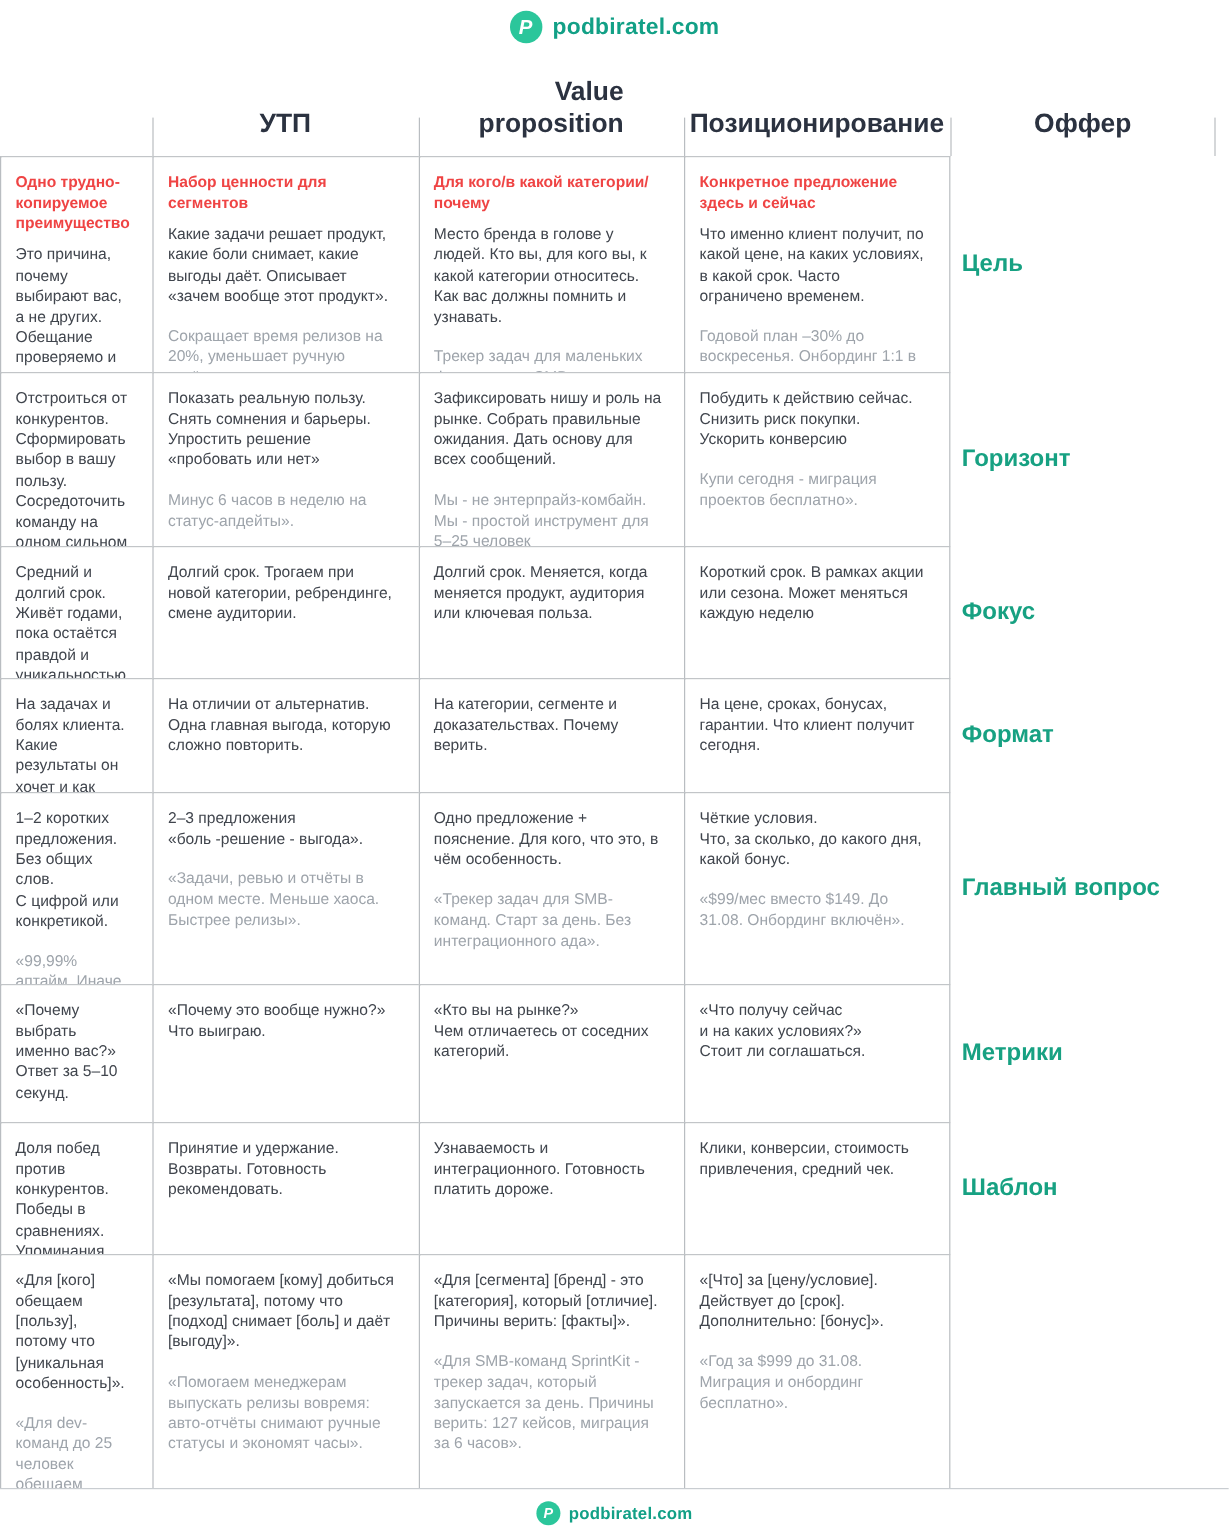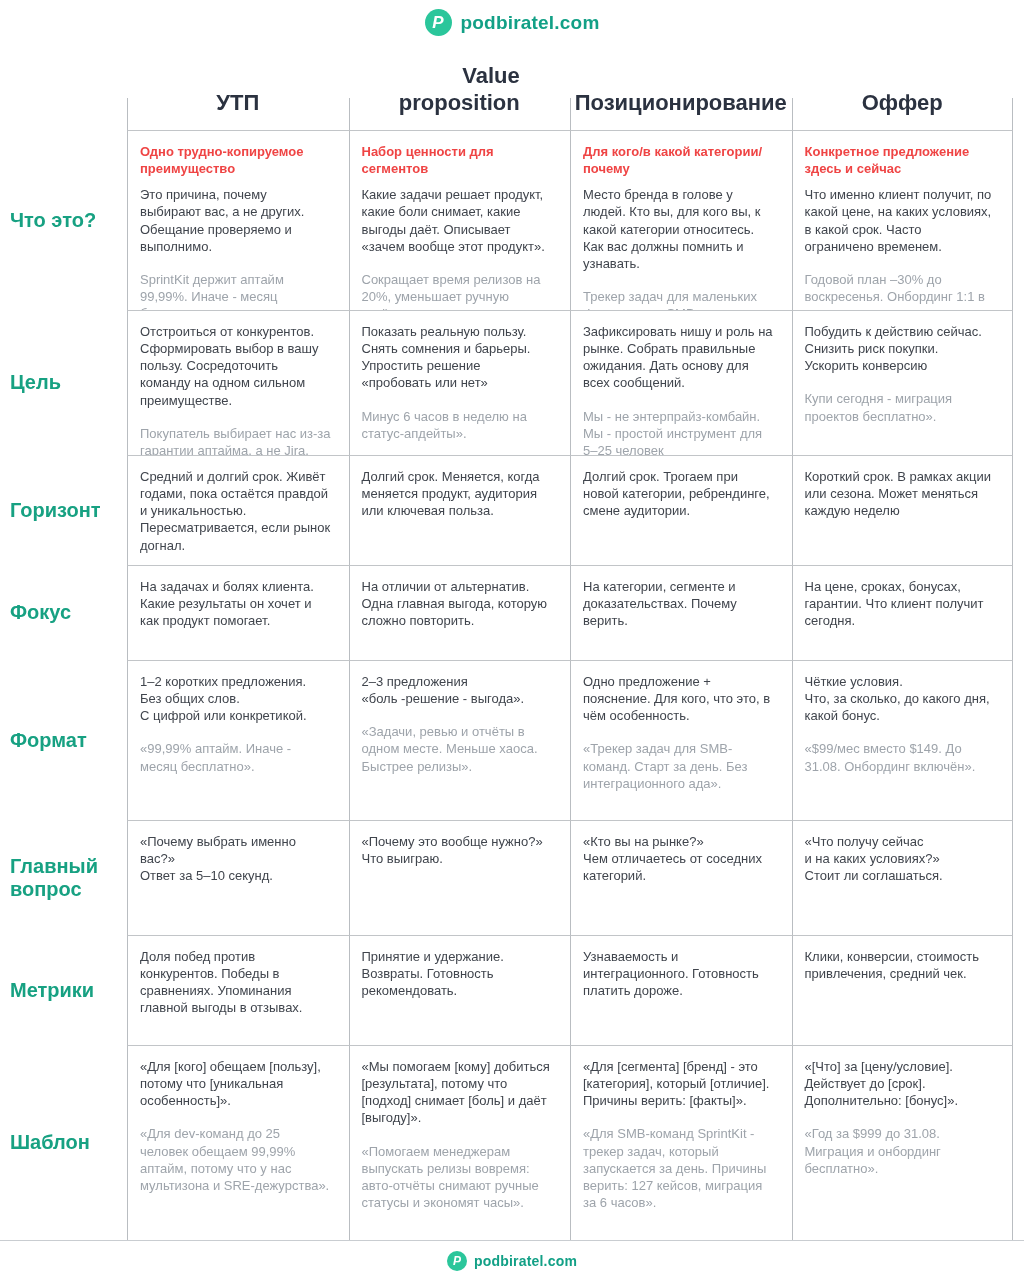--- a/index.html
+++ b/index.html
@@ -52,21 +52,20 @@
 
 <div class="table-wrap">
   <div class="table-grid" id="grid">
     <div></div>
     <div class="col-header">УТП</div>
     <div class="col-header">Value
 proposition</div>
     <div class="col-header">Позиционирование</div>
     <div class="col-header last">Оффер</div>
 
-  <div class="row-label">Что это?</div>
   <div class="cell">
     <div class="cell-title">Одно трудно-копируемое преимущество</div>
     <div class="cell-body">Это причина, почему выбирают вас, а не других. Обещание проверяемо и выполнимо.</div>
     <div class="cell-example">SprintKit держит аптайм 99,99%. Иначе - месяц бесплатно</div>
   </div>
   <div class="cell">
     <div class="cell-title">Набор ценности для сегментов</div>
     <div class="cell-body">Какие задачи решает продукт, какие боли снимает, какие выгоды даёт. Описывает «зачем вообще этот продукт».</div>
     <div class="cell-example">Сокращает время релизов на 20%, уменьшает ручную отчётность</div>
   </div>
@@ -104,26 +103,26 @@
   </div>
 
   <div class="row-label">Горизонт</div>
   <div class="cell">
 
     <div class="cell-body">Средний и долгий срок. Живёт годами, пока остаётся правдой и уникальностью. Пересматривается, если рынок догнал.</div>
 
   </div>
   <div class="cell">
 
+    <div class="cell-body">Долгий срок. Трогаем при новой категории, ребрендинге, смене аудитории.</div>
+
+  </div>
+  <div class="cell">
+
     <div class="cell-body">Долгий срок. Меняется, когда меняется продукт, аудитория или ключевая польза.</div>
-
-  </div>
-  <div class="cell">
-
-    <div class="cell-body">Долгий срок. Трогаем при новой категории, ребрендинге, смене аудитории.</div>
 
   </div>
   <div class="cell last">
 
     <div class="cell-body">Короткий срок. В рамках акции или сезона. Может меняться каждую неделю</div>
 
   </div>
 
   <div class="row-label">Фокус</div>
   <div class="cell">

